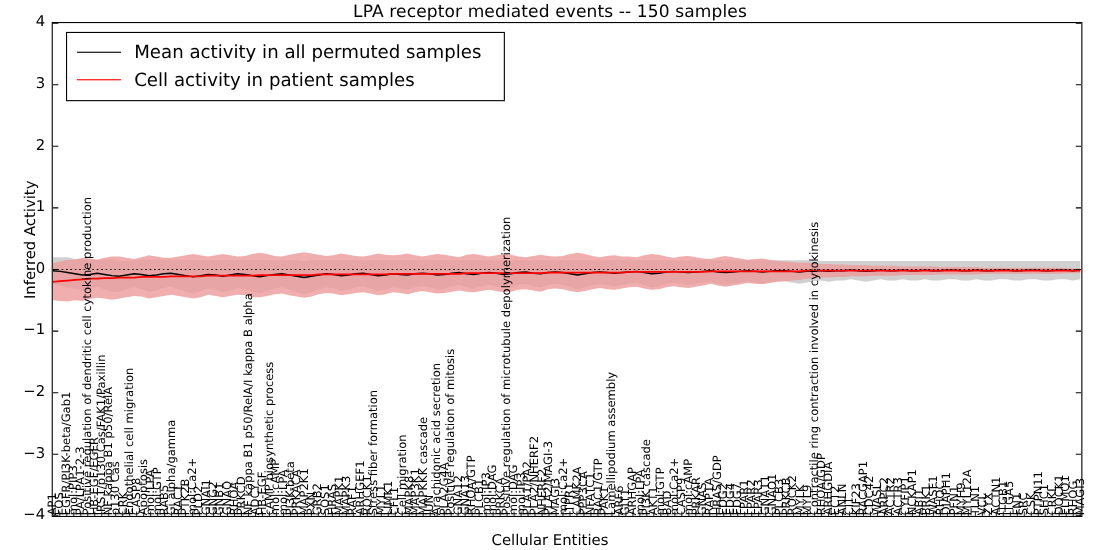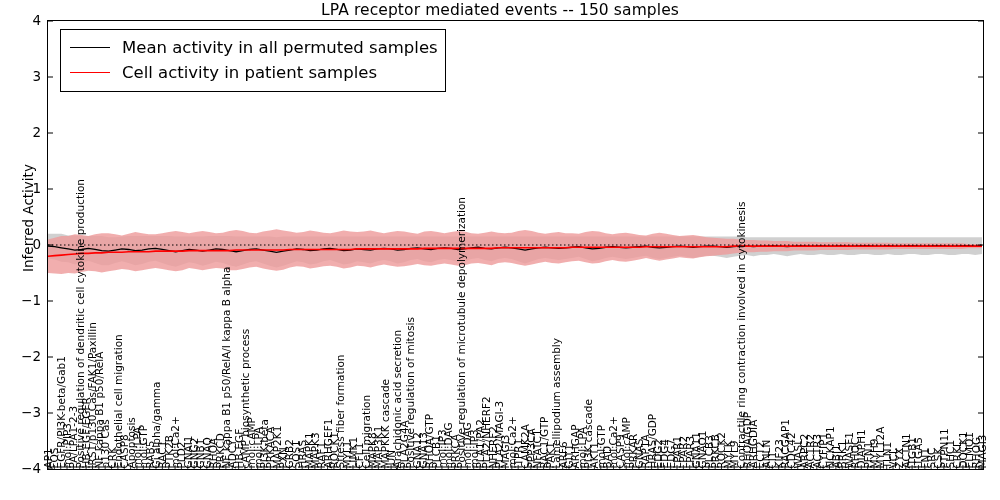--- a/index.html
+++ b/index.html
@@ -29,35 +29,36 @@
   #yticks{position:absolute;left:0;top:0;width:1000px;height:500px;pointer-events:none;}
   #yticks .ytick{position:absolute;left:0;width:41px;text-align:right;}
   .xlab{
     position:absolute;bottom:0;transform-origin:left bottom;
     transform:rotate(-90deg) translateY(100%);
     font-size:10.5px;line-height:1;color:#000;white-space:nowrap;
   }
   #xlabels{position:absolute;left:47px;top:0;width:937px;height:470px;}
   #legend{
     position:absolute;left:60px;top:29px;background:#fff;border:1.1px solid #000;
-    padding:5px 7px 6px 9px;
+    padding:5px 20px 6px 9px;
   }
   #legend .row{display:flex;align-items:center;height:25px;}
   #legend .swatch{width:40px;height:0;border-top:1.6px solid #000;margin-right:12px;}
   #legend .swatch.red{border-top-color:#ff0000;}
   #legend .ltxt{font-size:16.5px;color:#000;}
 </style>
 </head>
 <body>
 
 <div id="root">
 
   <div id="chart-title">LPA receptor mediated events -- 150 samples</div>
 
   <div id="ylabel">Inferred Activity</div>
+  <div id="xlabel">Cellular Entities</div>
 
   <div id="yticks">
       <div class="ytick" style="top: 20px;">4</div>
       <div class="ytick" style="top: 76px;">3</div>
       <div class="ytick" style="top: 132px;">2</div>
       <div class="ytick" style="top: 188px;">1</div>
       <div class="ytick" style="top: 244px;">0</div>
       <div class="ytick" style="top: 300px;">−1</div>
       <div class="ytick" style="top: 356px;">−2</div>
       <div class="ytick" style="top: 412px;">−3</div>

